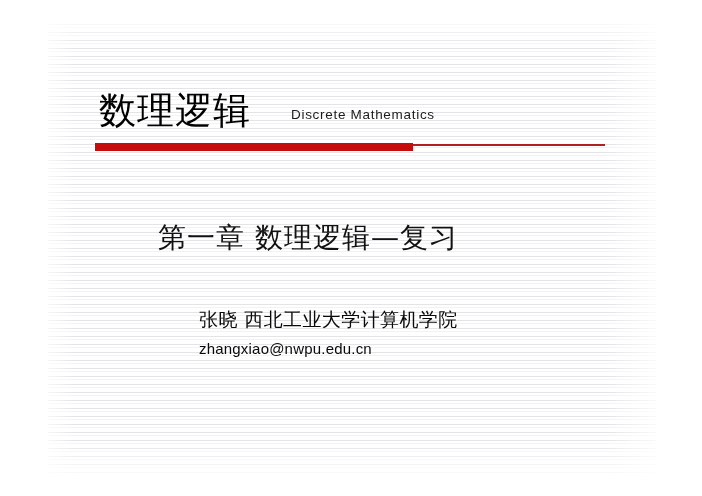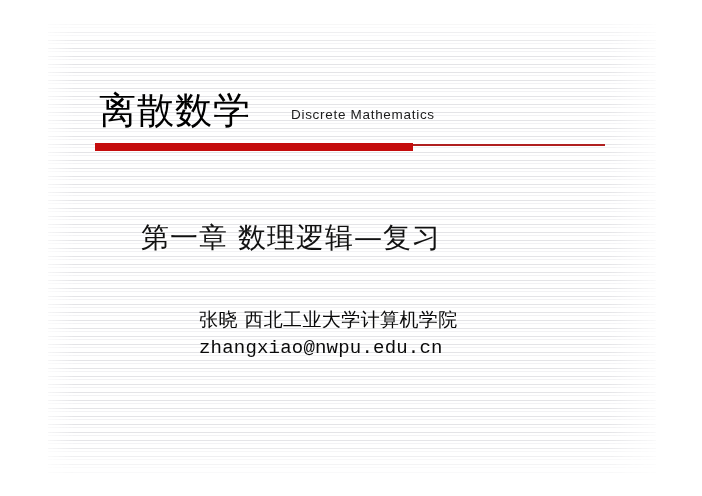--- a/index.html
+++ b/index.html
@@ -112,21 +112,21 @@
 
   
   .body-zone {
     position: absolute;
     left: 0;
     top: 218px;
     width: 702px;
   }
   .chapter-title {
     position: absolute;
-    left: 141px;
+    left: 158px;
     top: 0px;
     font-family: "DejaVu Serif", "Liberation Serif", serif;
     font-size: 28px;
     line-height: 40px;
     color: #111111;
     letter-spacing: 1px;
     white-space: nowrap;
   }
 
   .meta-block {
@@ -139,41 +139,41 @@
     white-space: nowrap;
     margin-left: 44px;
   }
   .meta-author {
     font-family: "DejaVu Serif", "Liberation Serif", serif;
     font-size: 19px;
     line-height: 30px;
     letter-spacing: 0.4px;
   }
   .meta-email {
-    font-family: Liberation Mono, monospace;
-    font-size: 19px;
+    font-family: Liberation Sans, sans-serif;
+    font-size: 15px;
     line-height: 29px;
     letter-spacing: 0.2px;
   }
   .meta-date {
     font-family: "DejaVu Sans", "Liberation Sans", sans-serif;
     font-size: 19px;
     line-height: 29px;
     letter-spacing: 0.2px;
   }
 </style>
 </head>
 <body>
 
 <div class="slide">
 
   <div class="stripe-layer"></div>
 
   <div class="header-zone">
-    <div class="title-cn">离散数学</div>
+    <div class="title-cn">数理逻辑</div>
     <div class="title-en">Discrete Mathematics</div>
   </div>
 
   <div class="divider">
     <div class="divider-bar"></div>
     <div class="divider-line"></div>
   </div>
 
   <div class="body-zone">
     <div class="chapter-title">第一章 数理逻辑—复习</div>

